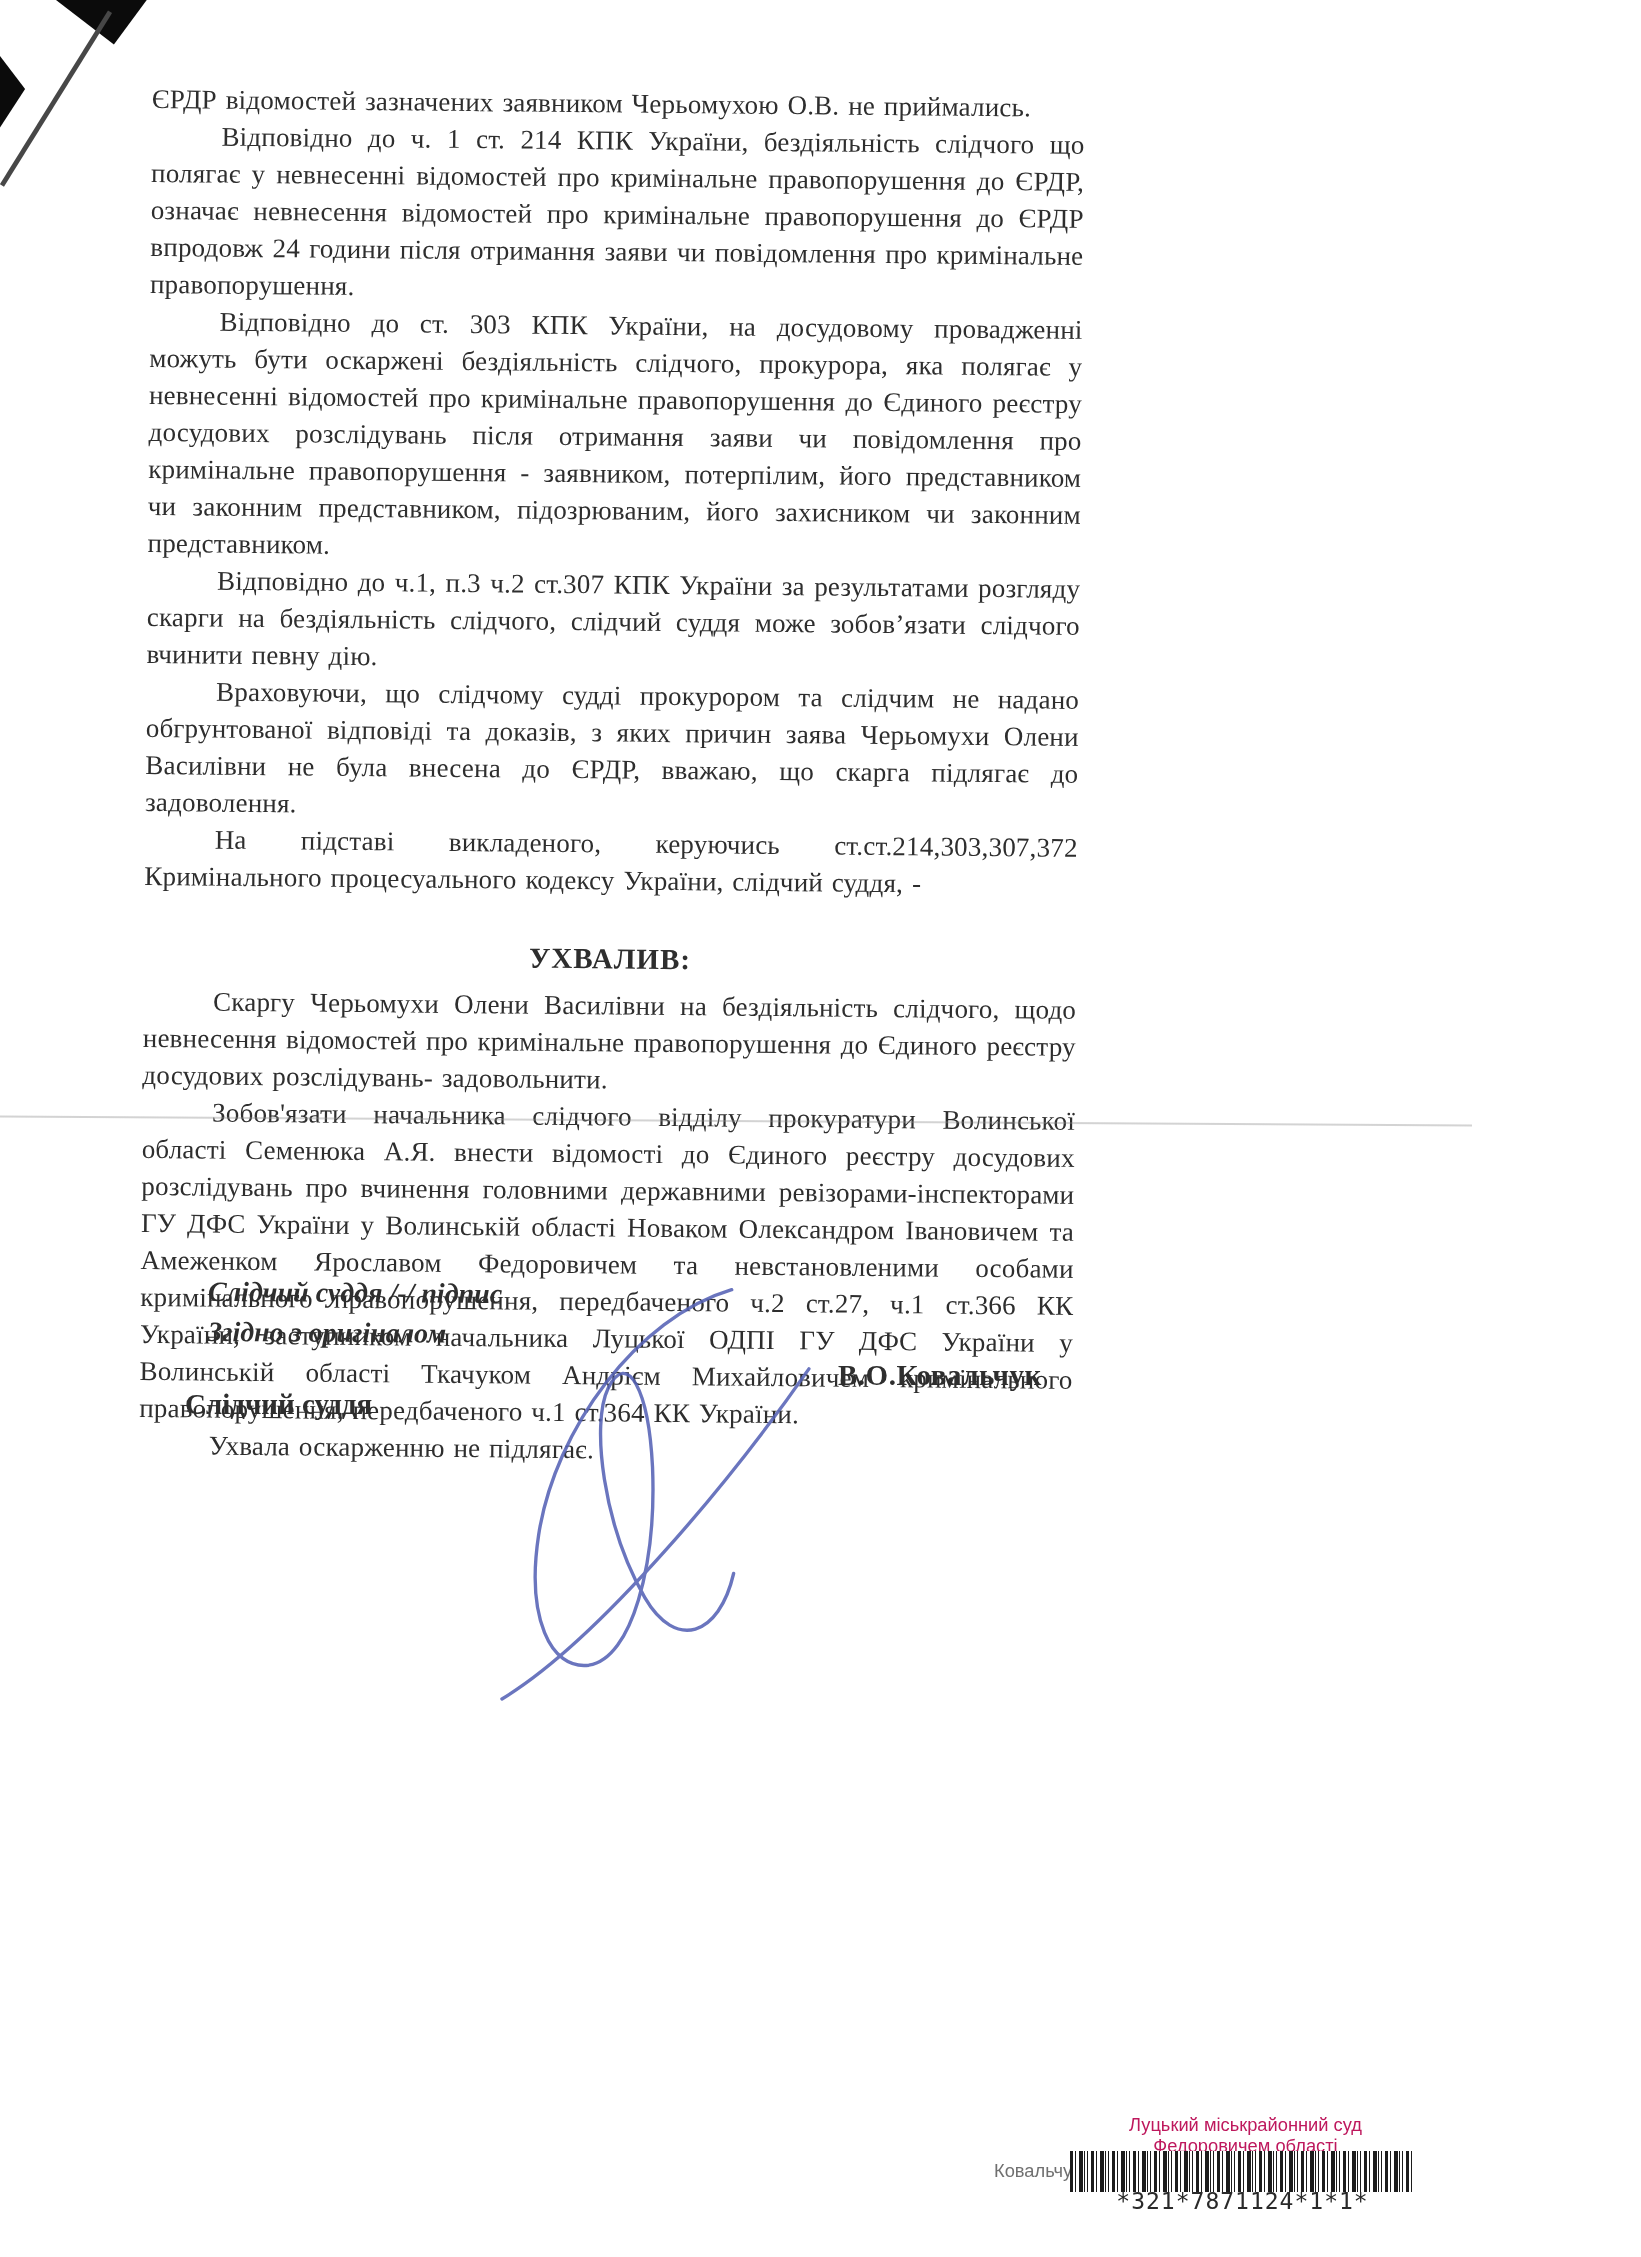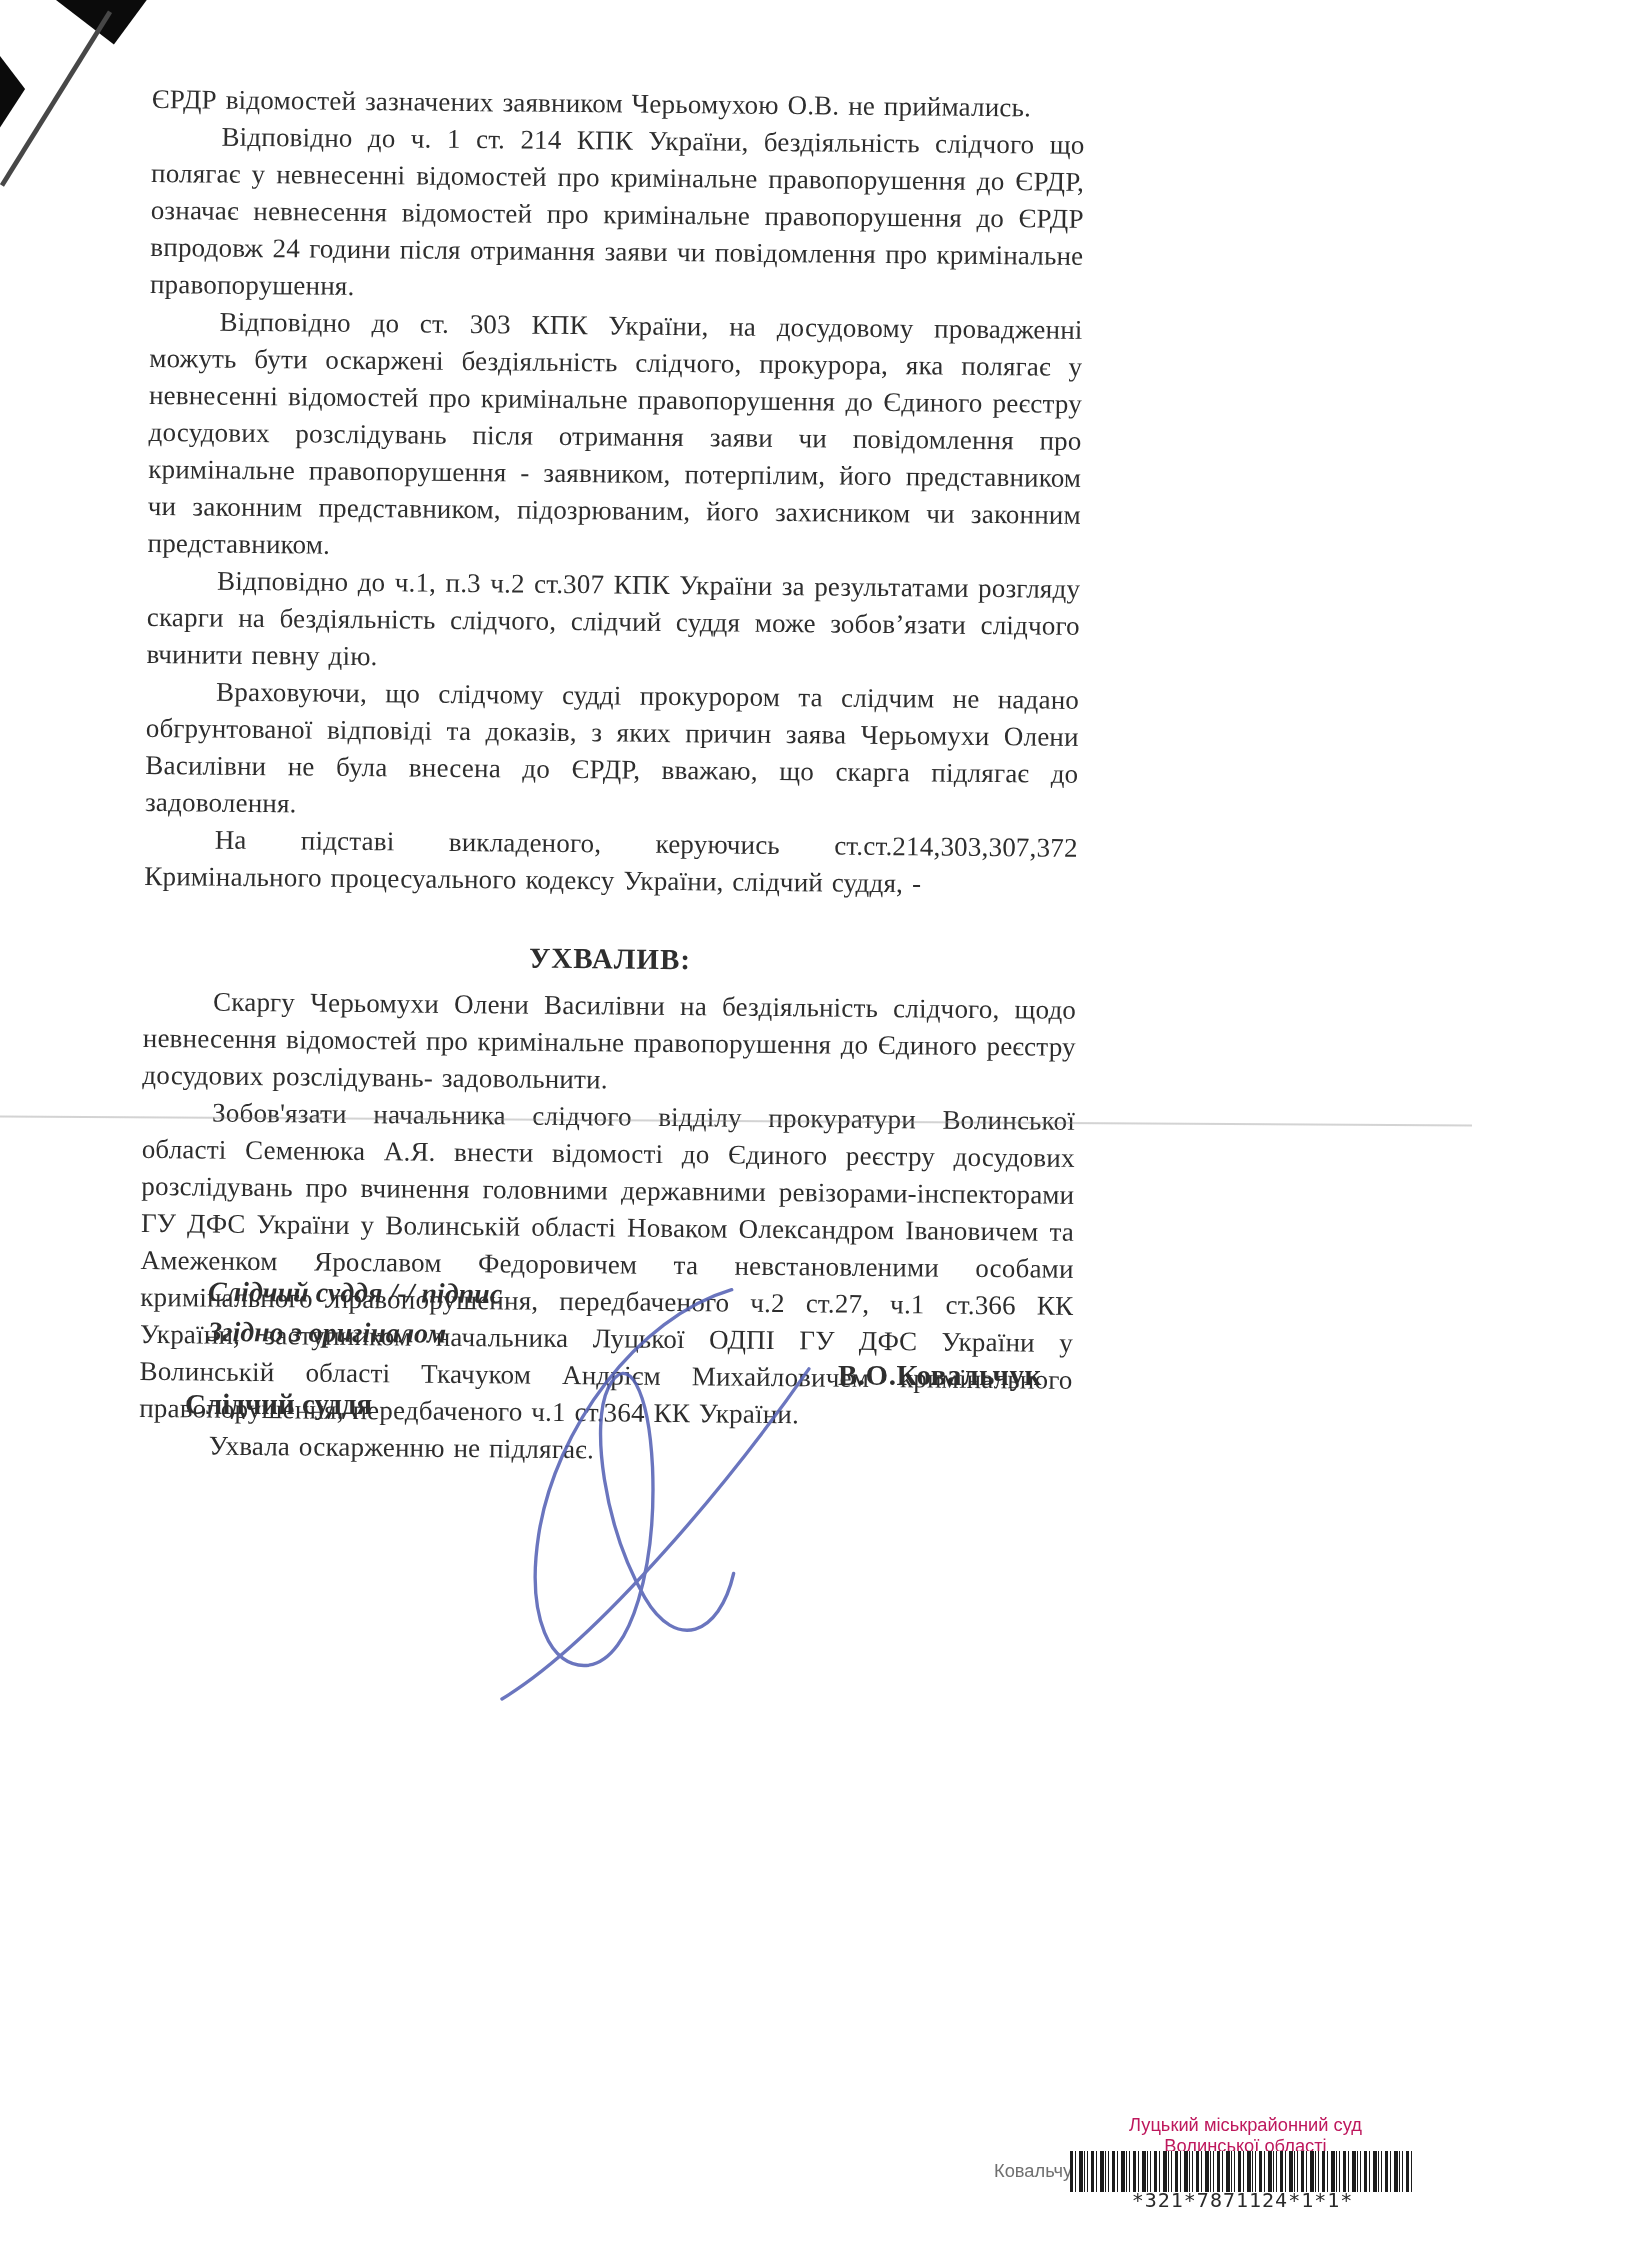--- a/index.html
+++ b/index.html
@@ -87,21 +87,21 @@
       #ffffff 12.6px, #ffffff 14.5px,
       #1c1c1c 14.5px, #1c1c1c 15.4px,
       #ffffff 15.4px, #ffffff 17.4px,
       #1c1c1c 17.4px, #1c1c1c 18.3px,
       #ffffff 18.3px, #ffffff 21px);
   }
   .barcode-value {
     position:absolute; left:1070px; top:2188px;
     width:345px; text-align:center;
     font-family:"DejaVu Sans Mono", monospace;
-    font-size:20px; letter-spacing:1px;
+    font-size:23px; letter-spacing:1px;
     color:#2a2a2a;
   }
 </style>
 </head>
 <body>
 
 <div class="page">
 
   <svg class="artifact-overlay" viewBox="0 0 1700 2338">
     <polygon points="58,0 152,0 118,46" fill="#0b0b0b"></polygon>
@@ -133,20 +133,20 @@
 
   <svg class="ink-overlay" viewBox="0 0 1700 2338">
     <g fill="none" stroke="#5663b6" stroke-width="3.5" stroke-linecap="round" opacity="0.88">
       <path d="M758,1336 C660,1365 575,1480 558,1590 C545,1675 570,1730 610,1725 C655,1718 680,1620 676,1520 C672,1440 650,1398 630,1438 C612,1475 625,1580 668,1655 C700,1710 745,1695 760,1630"></path>
       <path d="M520,1760 C620,1700 760,1530 838,1418"></path>
     </g>
   </svg>
 
   <div>
     <div class="stamp-court-line1">Луцький міськрайонний суд</div>
-    <div class="stamp-court-line2">Волинської області</div>
+    <div class="stamp-court-line2">Федоровичем області</div>
     <div class="stamp-clerk">Ковальчук</div>
     <div class="barcode"></div>
     <div class="barcode-value">*321*7871124*1*1*</div>
   </div>
 
 </div>
 
 
 </body></html>

